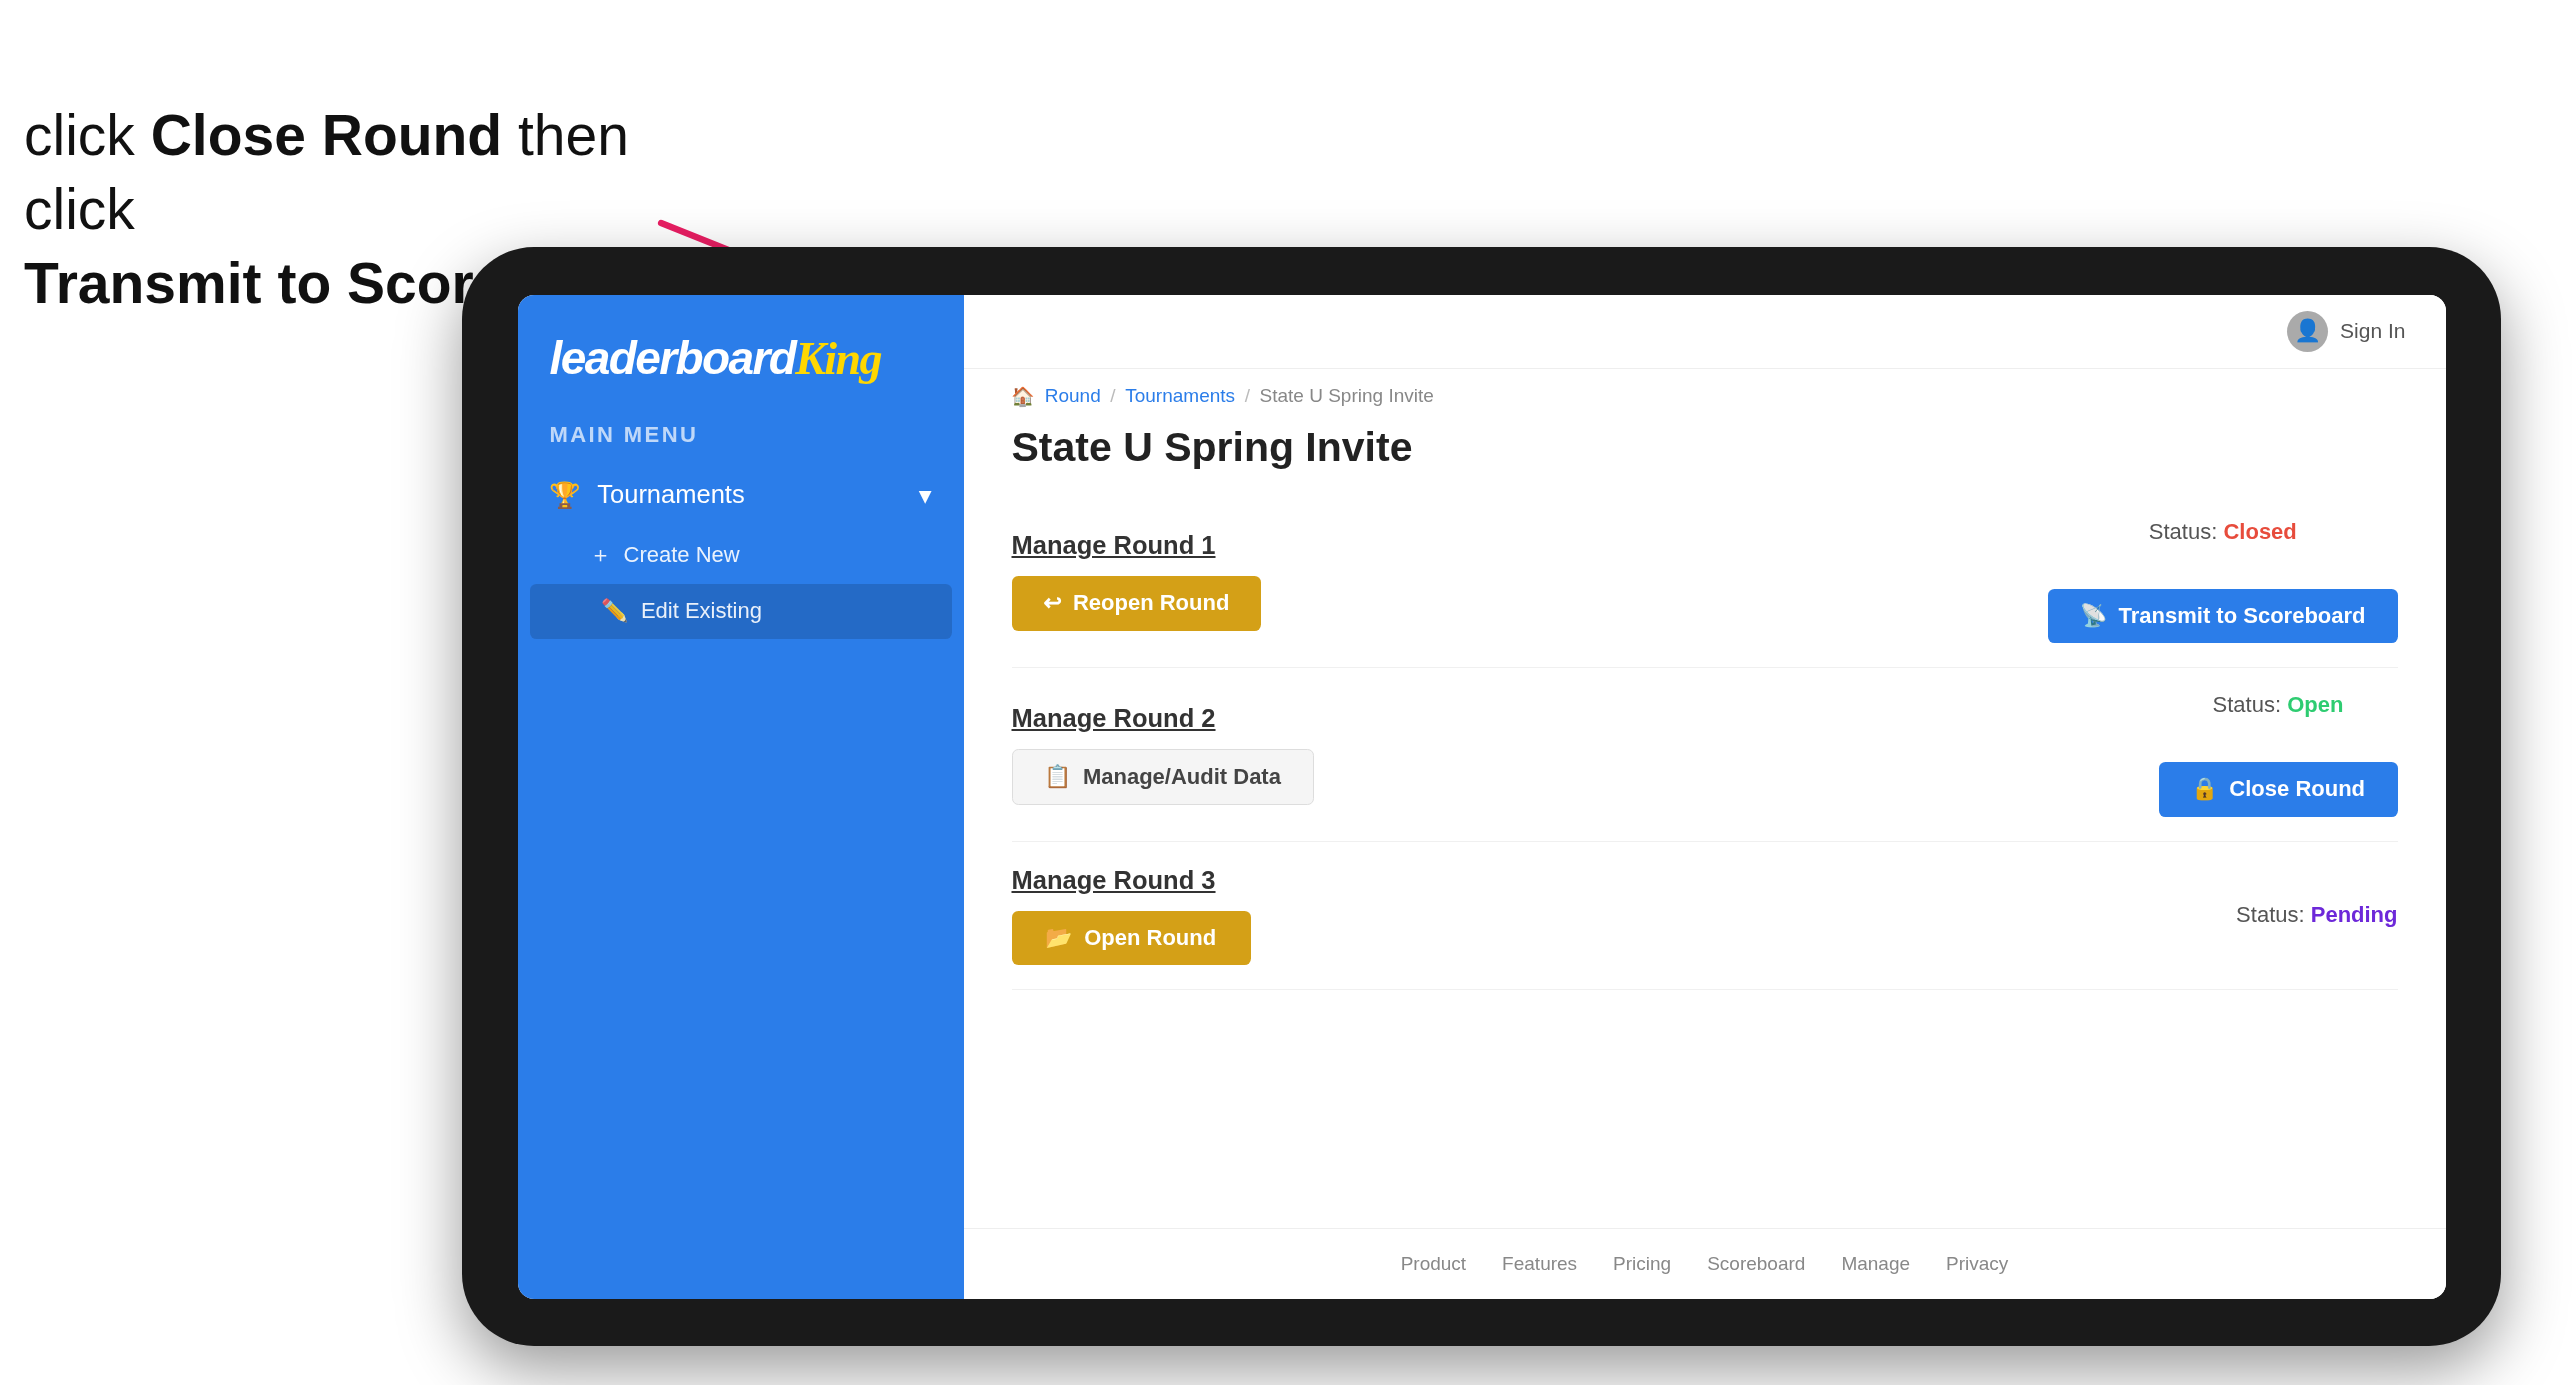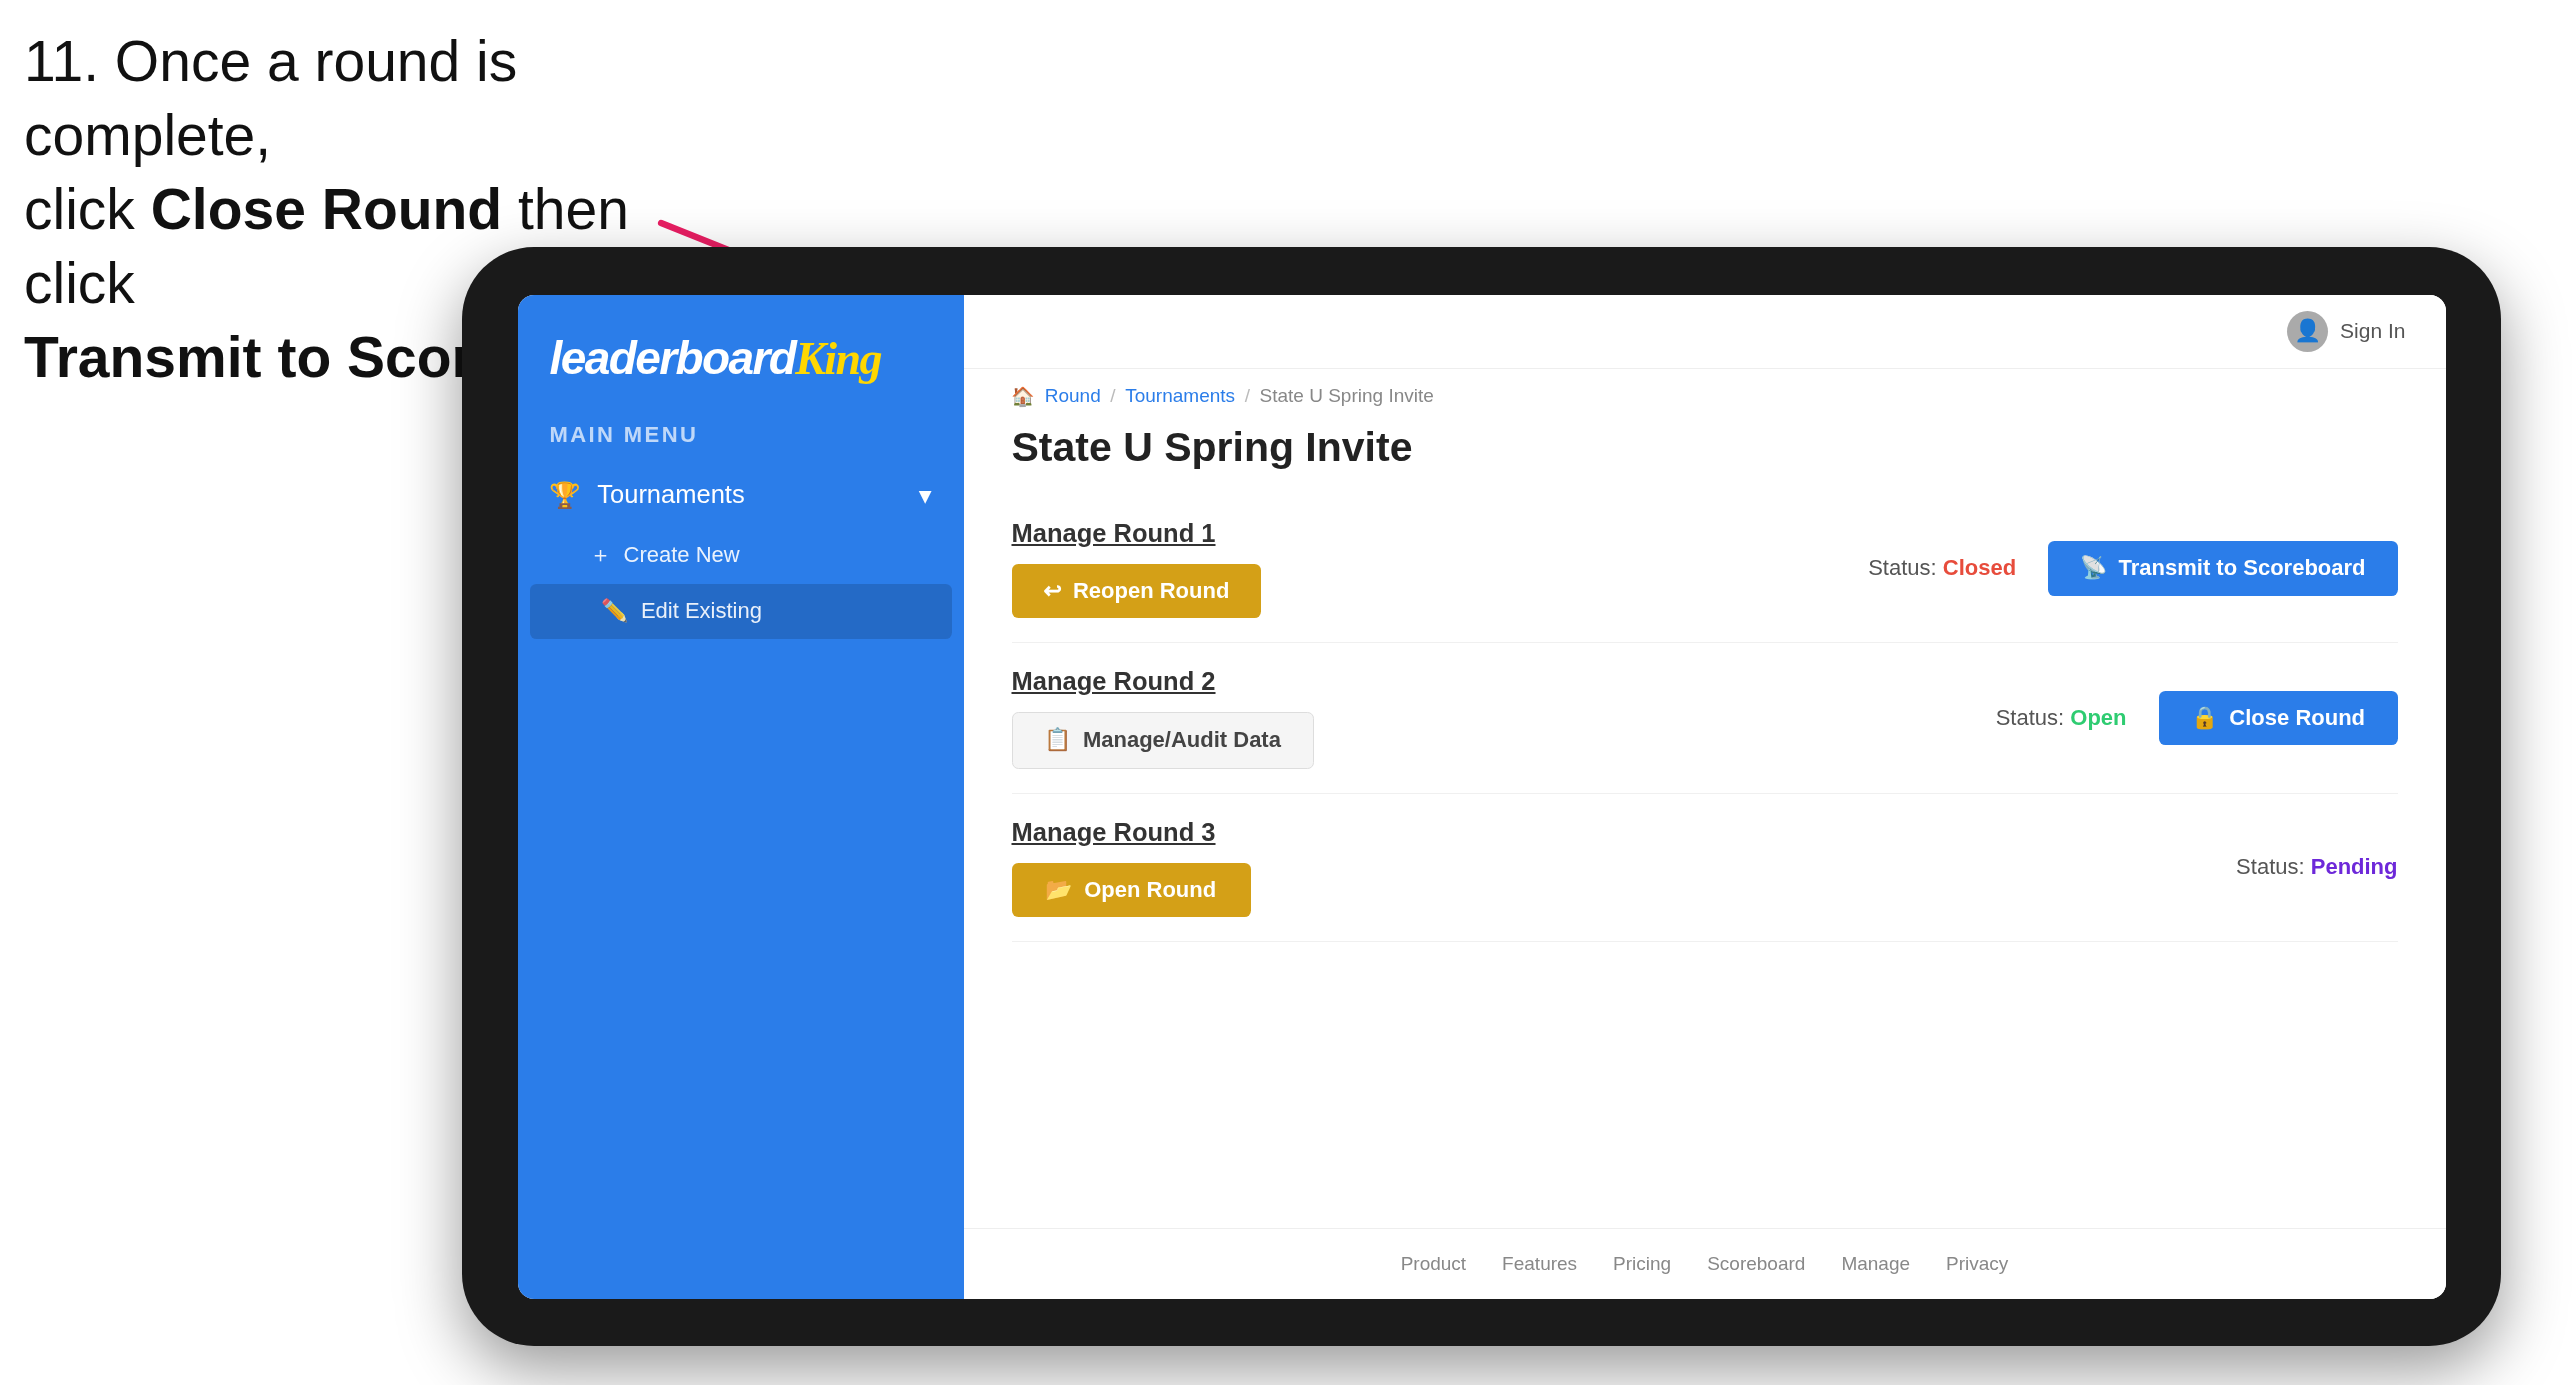--- a/index.html
+++ b/index.html
@@ -212,21 +212,22 @@
     }
     .round-title {
       font-size: 25.5px;
       font-weight: 600;
       color: #333;
       text-decoration: underline;
     }
     .round-right {
       display: flex;
       align-items: center;
-      gap: 32px;
+      gap: 44px;
+      flex-direction: column;
     }
     .status-text {
       font-size: 22px;
       color: #555;
     }
     .status-closed { color: #e74c3c; font-weight: 600; }
     .status-open { color: #2ecc71; font-weight: 600; }
     .status-pending { color: #6d28d9; font-weight: 600; }
 
     
@@ -270,21 +271,21 @@
     }
     .footer a {
       color: #888;
       text-decoration: none;
     }
   </style>
 </head>
 <body>
 
 <div class="instruction">
-  <span>11. Once a round is complete,</span><br>
+  <br>
   <span>click </span><strong>Close Round</strong><span> then click</span><br>
   <strong>Transmit to Scoreboard.</strong>
 </div>
 
 <svg class="arrow-svg" viewBox="0 0 3234 1740">
   <line x1="830" y1="280" x2="1980" y2="740" stroke="#e91e63" stroke-width="8" stroke-linecap="round"></line>
 
   <polygon points="1980,740 1930,700 1940,755" fill="#e91e63"></polygon>
 </svg>
 

